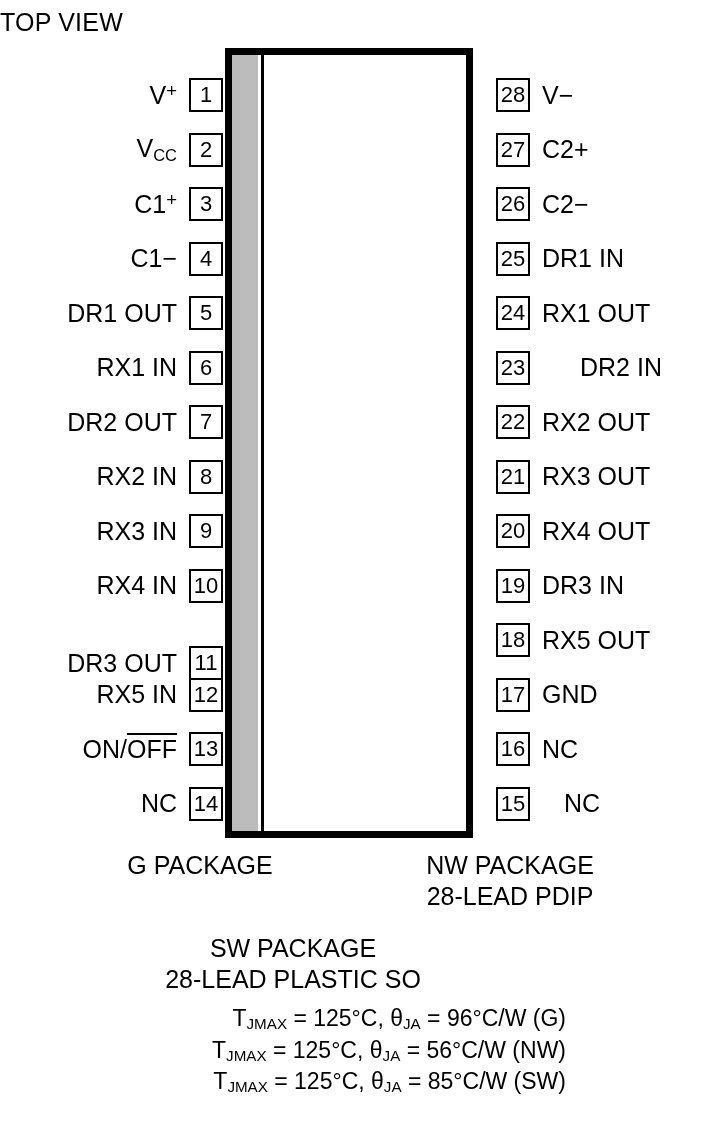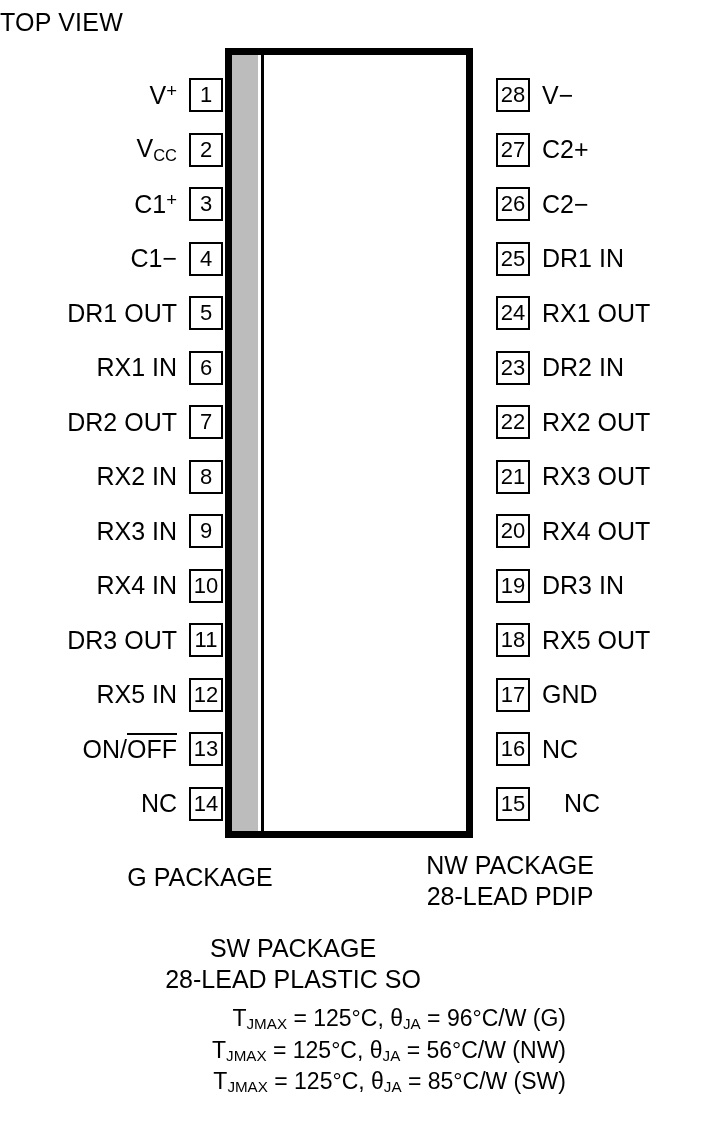--- a/index.html
+++ b/index.html
@@ -140,21 +140,20 @@
     position: absolute;
     font-size: 25px;
     text-align: center;
     white-space: nowrap;
     line-height: 1.22;
   }
   .cap-left {
     left: 0;
     top: 850px;
     width: 400px;
-    margin-top: 12px;
   }
   .cap-right {
     left: 320px;
     top: 850px;
     width: 380px;
   }
   .cap-center {
     left: 0;
     top: 933px;
     width: 586px;
@@ -217,21 +216,21 @@
         <span class="pin-box">8</span>
       </div>
       <div class="pin-row left" style="top: 514px;">
         <span class="pin-label">RX3 IN</span>
         <span class="pin-box">9</span>
       </div>
       <div class="pin-row left" style="top: 568.5px;">
         <span class="pin-label">RX4 IN</span>
         <span class="pin-box">10</span>
       </div>
-      <div class="pin-row left" style="top: 623px; margin-left: 20px;">
+      <div class="pin-row left" style="top: 646px; margin-left: 20px;">
         <span class="pin-label">DR3 OUT</span>
         <span class="pin-box">11</span>
       </div>
       <div class="pin-row left" style="top: 677.5px;">
         <span class="pin-label">RX5 IN</span>
         <span class="pin-box">12</span>
       </div>
       <div class="pin-row left" style="top: 732px;">
         <span class="pin-label">ON/<span class="ovl">OFF</span></span>
         <span class="pin-box">13</span>
@@ -255,21 +254,21 @@
         <span class="pin-label">C2−</span>
       </div>
       <div class="pin-row right" style="top: 241.5px;">
         <span class="pin-box">25</span>
         <span class="pin-label">DR1 IN</span>
       </div>
       <div class="pin-row right" style="top: 296px;">
         <span class="pin-box">24</span>
         <span class="pin-label">RX1 OUT</span>
       </div>
-      <div class="pin-row right" style="top: 350.5px;">
+      <div class="pin-row right" style="top: 350.5px; gap: 38px;">
         <span class="pin-box">23</span>
         <span class="pin-label">DR2 IN</span>
       </div>
       <div class="pin-row right" style="top: 405px;">
         <span class="pin-box">22</span>
         <span class="pin-label">RX2 OUT</span>
       </div>
       <div class="pin-row right" style="top: 459.5px;">
         <span class="pin-box">21</span>
         <span class="pin-label">RX3 OUT</span>

